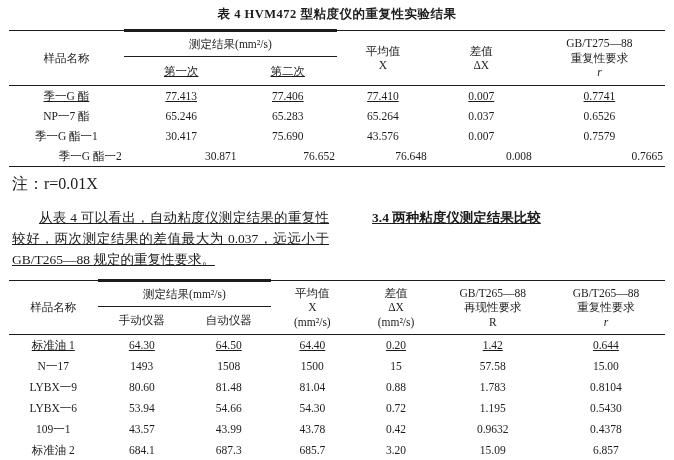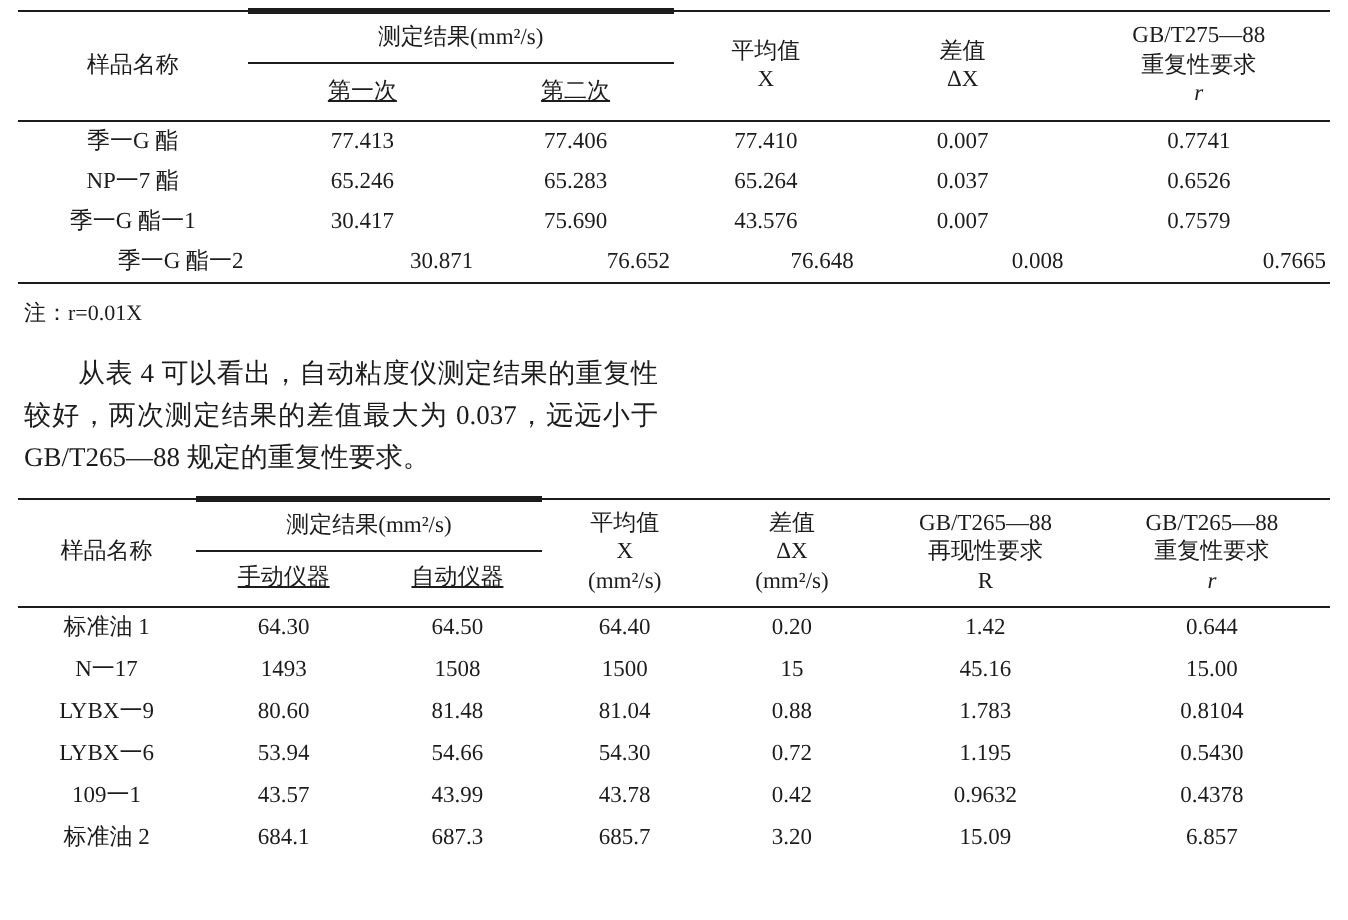--- a/index.html
+++ b/index.html
@@ -32,56 +32,57 @@
     font-weight:normal;
     text-align:center;
     vertical-align:middle;
     padding:1px 2px;
     line-height:1.25;
   }
   
   table.t thead tr.r1 th{border-top:1.5px solid #1c1c1c;}
   table.t thead tr.r1 th.grp{border-top:3px solid #1c1c1c;border-bottom:1.5px solid #1c1c1c;}
   
-  table.t tbody tr:first-child td{border-top:1.8px solid #1c1c1c;}
+  table.t tbody tr:first-child td{border-top:1.8px solid #1c1c1c;text-decoration:underline;}
   table.t4 tbody tr:last-child td{border-bottom:1.8px solid #1c1c1c;text-align:right;}
   table.t .l{display:block;}
   table.t4 thead tr.r1 th{height:22px;}
   table.t4 thead tr.r2 th{height:26px;text-decoration:underline;}
   table.t4 tbody td{height:18px;}
   table.t5 thead tr.r1 th{height:22px;}
-  table.t5 thead tr.r2 th{height:25px;text-decoration:underline;}
+  table.t5 thead tr.r2 th{height:25px;}
   table.t5 tbody td{height:19px;}
   .it{font-style:italic;}
   .note{
-    font-size:11px;
+    font-size:16px;
     margin:7px 0 0 12px;
   }
   .cols{
     display:flex;
     gap:16px;
     margin:12px 12px 0 12px;
     font-size:13.5px;
     line-height:21px;
     text-align:justify;
   }
   .col{flex:1 1 0;}
-  .col p{margin:0;text-indent:2em;}
+  .col p{margin:0;text-indent:2em;text-decoration:underline;}
   .sec-head{
     font-weight:bold;
     margin:0 0 1px 0;
     text-indent:0;
   }
   .t5-wrap{margin-top:9px;}
 </style>
 </head>
 <body>
 
 <div class="page">
 
+  <div class="tbl-title">表 4  HVM472 型粘度仪的重复性实验结果</div>
 
   <table class="t t4">
     <colgroup>
       <col style="width:17.5%">
         <col style="width:17.5%">
         <col style="width:15%">
       <col style="width:14%">
         <col style="width:16%">
         <col style="width:20%">
     </colgroup>
@@ -144,20 +145,21 @@
     </tbody>
   </table>
 
   <div class="note">注：r=0.01X</div>
 
   <div class="cols">
     <div class="col">
       <p>从表 4 可以看出，自动粘度仪测定结果的重复性较好，两次测定结果的差值最大为 0.037，远远小于 GB/T265—88 规定的重复性要求。</p>
     </div>
     <div class="col">
+      <p class="sec-head">3.4  两种粘度仪测定结果比较</p>
     </div>
   </div>
 
   <div class="t5-wrap">
 
     <table class="t t5">
       <colgroup>
         <col style="width:13.5%">
           <col style="width:13.5%">
           <col style="width:13%">
@@ -205,21 +207,21 @@
           <td>0.20</td>
           <td>1.42</td>
           <td>0.644</td>
         </tr>
         <tr>
           <td>N一17</td>
           <td>1493</td>
           <td>1508</td>
           <td>1500</td>
           <td>15</td>
-          <td>45.16</td>
+          <td>57.58</td>
           <td>15.00</td>
         </tr>
         <tr>
           <td>LYBX一9</td>
           <td>80.60</td>
           <td>81.48</td>
           <td>81.04</td>
           <td>0.88</td>
           <td>1.783</td>
           <td>0.8104</td>

